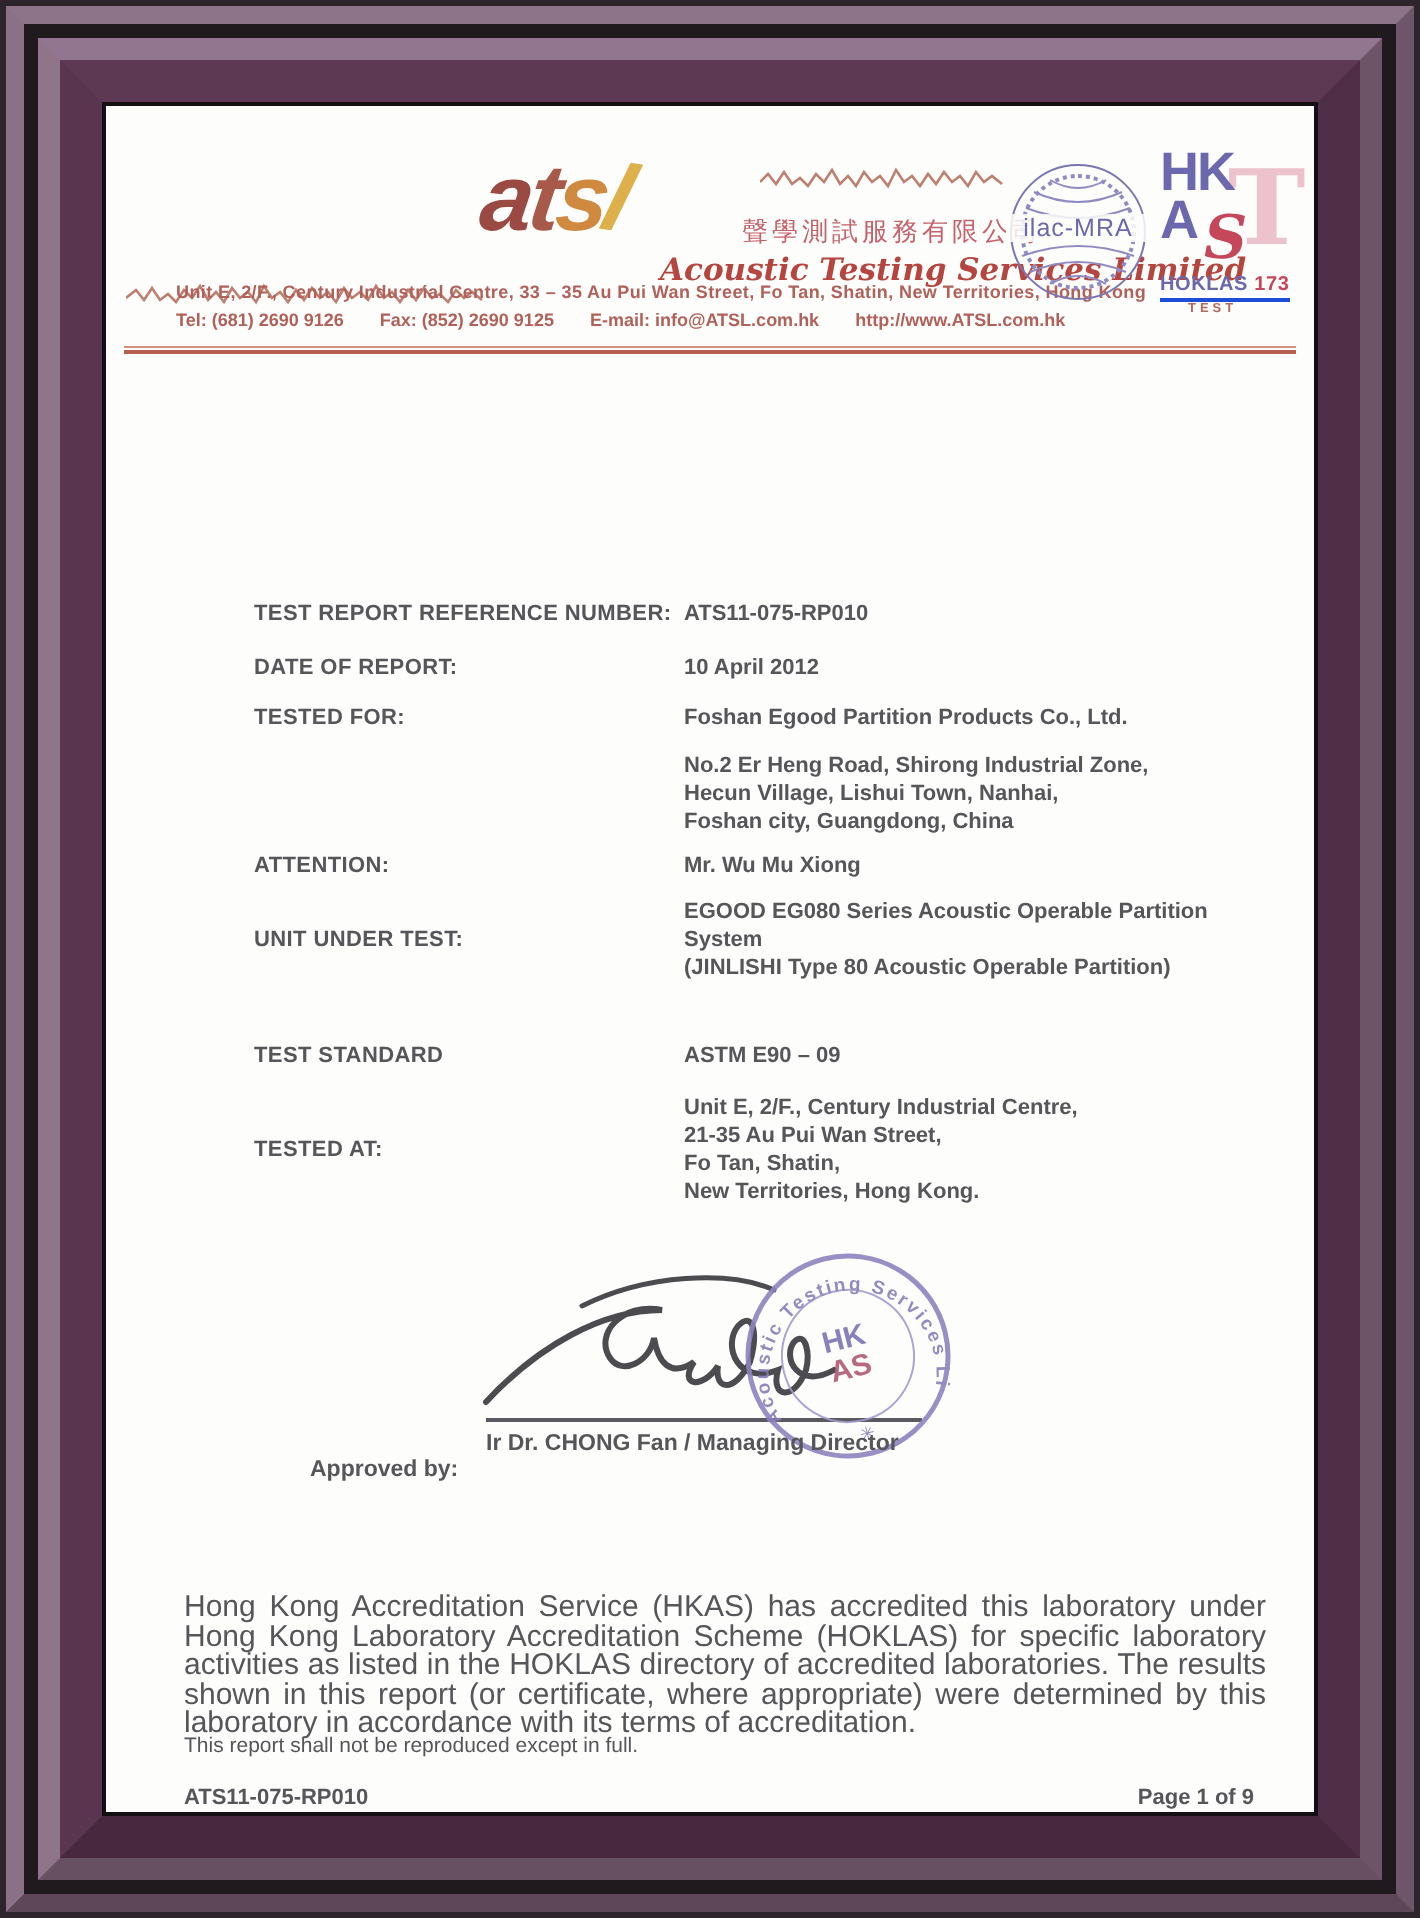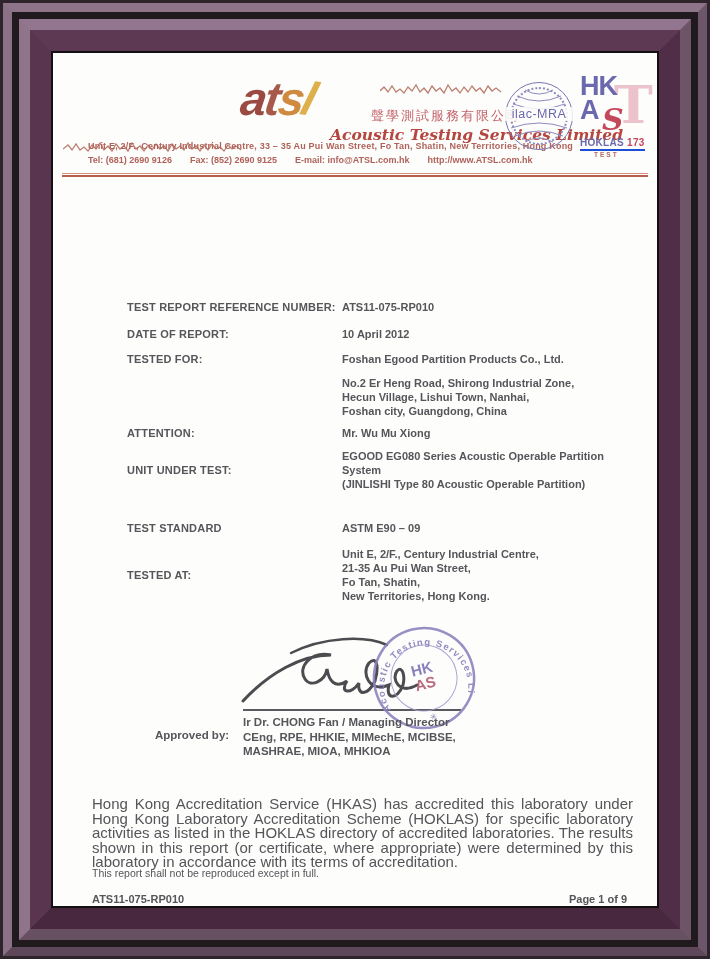--- a/index.html
+++ b/index.html
@@ -192,22 +192,20 @@
                       </defs>
               <text font-size="9.5" font-weight="bold" fill="#8a7eba" letter-spacing="1.2">
                 <textPath href="#arc" startOffset="2">Acoustic  Testing  Services  Limited</textPath>
               </text>
               <text x="59" y="55" text-anchor="middle" font-size="15" font-weight="bold" fill="#7d74b5">HK</text>
               <text x="59" y="70" text-anchor="middle" font-size="15" font-weight="bold" fill="#b05a72">AS</text>
               <text x="59" y="102" text-anchor="middle" font-size="9" fill="#8a7eba">✳</text>
             </svg>
           </div>
           <div class="sig-name">Ir Dr. CHONG Fan / Managing Director</div>
-          <div class="sig-qual">CEng, RPE, HHKIE, MIMechE, MCIBSE,
-MASHRAE, MIOA, MHKIOA</div>
         </div>
 
         <div class="accred">Hong Kong Accreditation Service (HKAS) has accredited this laboratory under Hong Kong Laboratory Accreditation Scheme (HOKLAS) for specific laboratory activities as listed in the HOKLAS directory of accredited laboratories. The results shown in this report (or certificate, where appropriate) were determined by this laboratory in accordance with its terms of accreditation.</div>
         <div class="repro">This report shall not be reproduced except in full.</div>
         <div class="bottom-row">
           <span>ATS11-075-RP010</span>
           <span>Page 1 of 9</span>
         </div>
 
       </div>

